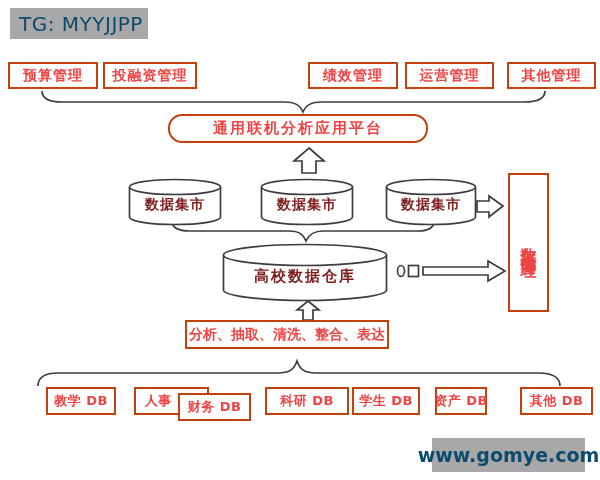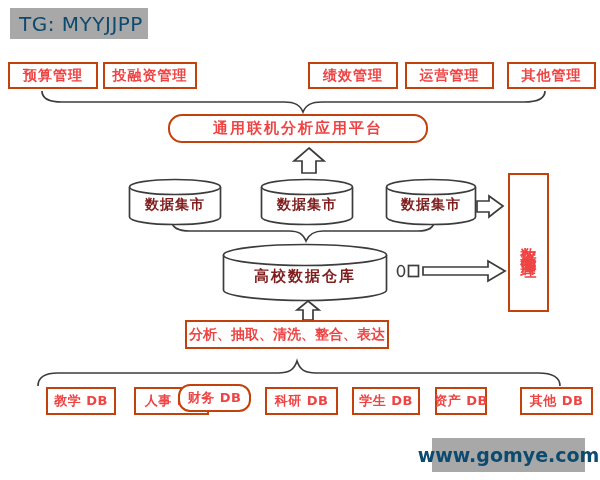--- a/index.html
+++ b/index.html
@@ -104,19 +104,19 @@
       <path class="fillw" d="M1.5,12 L1.5,47 A81.5,10.5 0 0 0 164.5,47 L164.5,12"></path>
       <ellipse class="fillw" cx="83" cy="12" rx="81.5" ry="10.5"></ellipse>
     </svg>
     <div class="lbl">高校数据仓库</div>
   </div>
 
   <div class="box etl">分析、抽取、清洗、整合、表达</div>
 
   <div class="box db" style="left:5px;top:387px;width:70px;margin-left:41px;">教学 DB</div>
   <div class="box db" style="left:90px;top:387px;width:75px;margin-left:44px;">人事 DB</div>
-  <div class="box db" style="left:178px;top:384px;width:73px;border-radius:12px;">财务 DB</div>
-  <div class="box db" style="left:265px;top:387px;width:73px;">科研 DB</div>
+  <div class="box db" style="left:178px;top:393px;width:73px;">财务 DB</div>
+  <div class="box db" style="left:265px;top:387px;width:84px;">科研 DB</div>
   <div class="box db" style="left:352px;top:387px;width:68px;">学生 DB</div>
   <div class="box db" style="left:435px;top:387px;width:52px;">资产 DB</div>
   <div class="box db" style="left:520px;top:387px;width:73px;">其他 DB</div>
 
 </div>
 
 </body></html>

